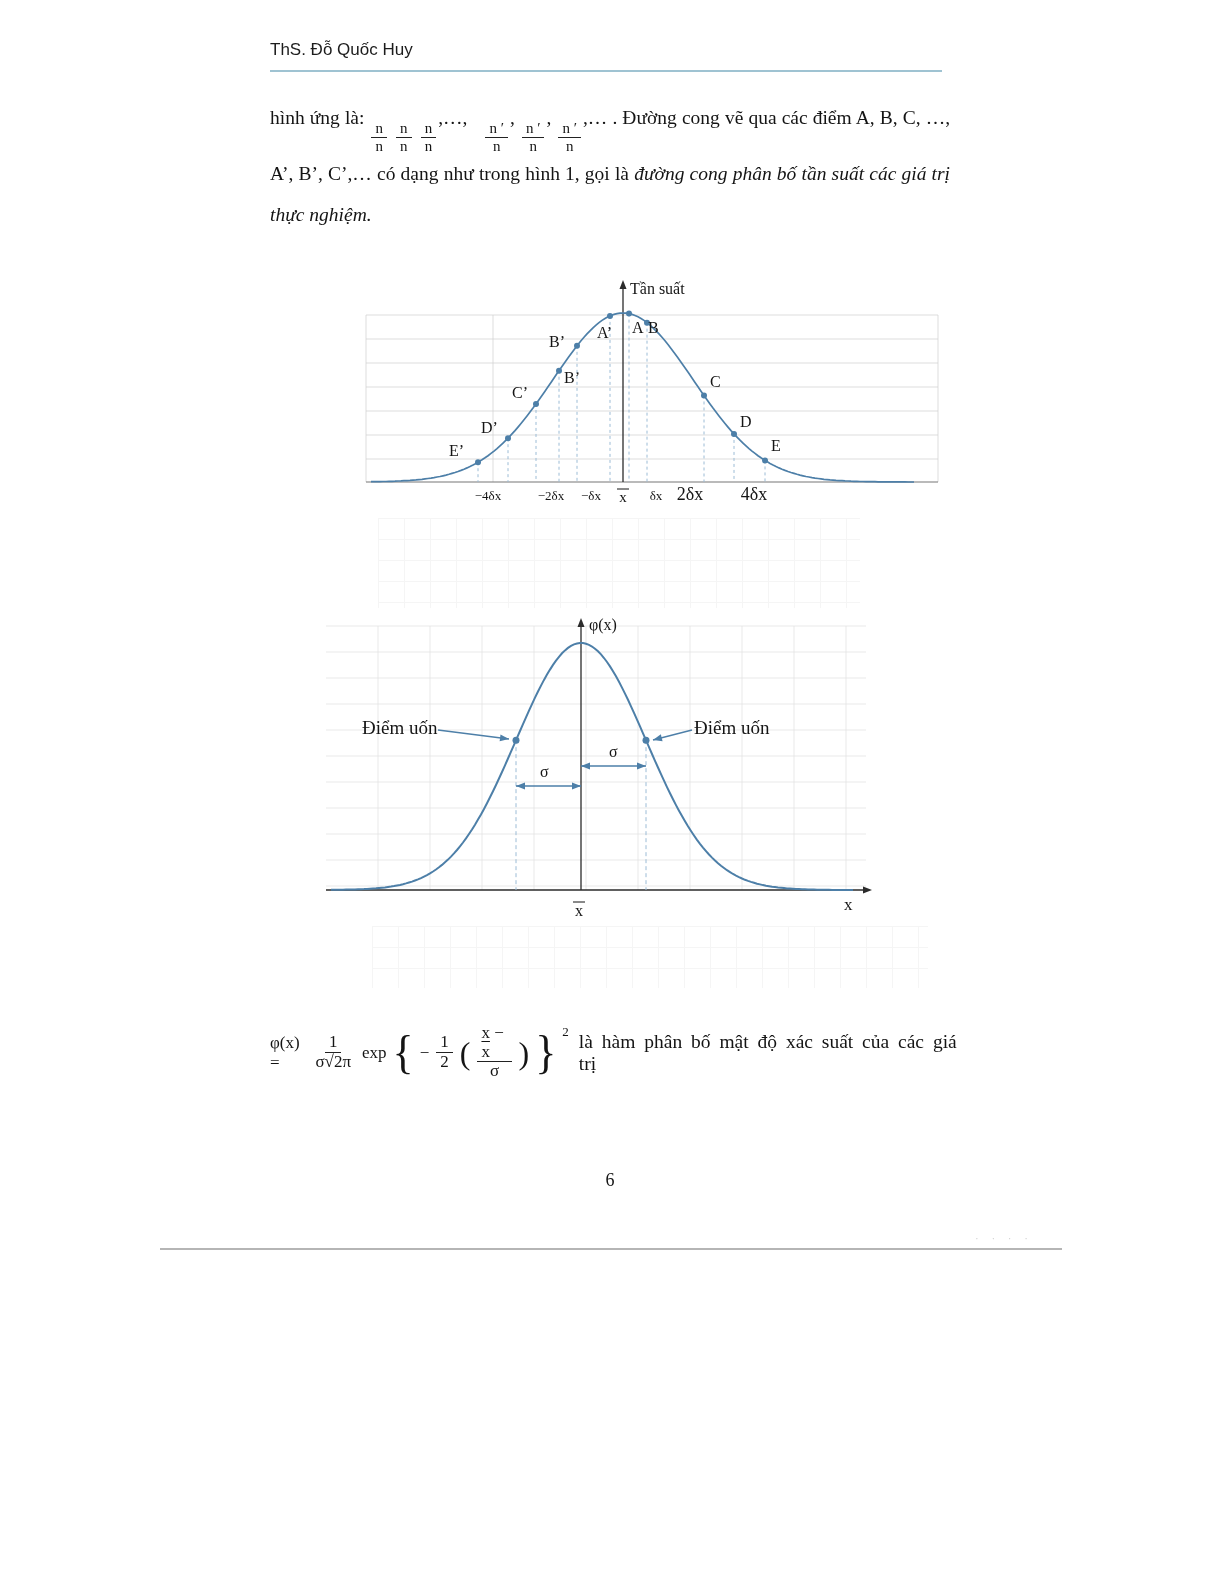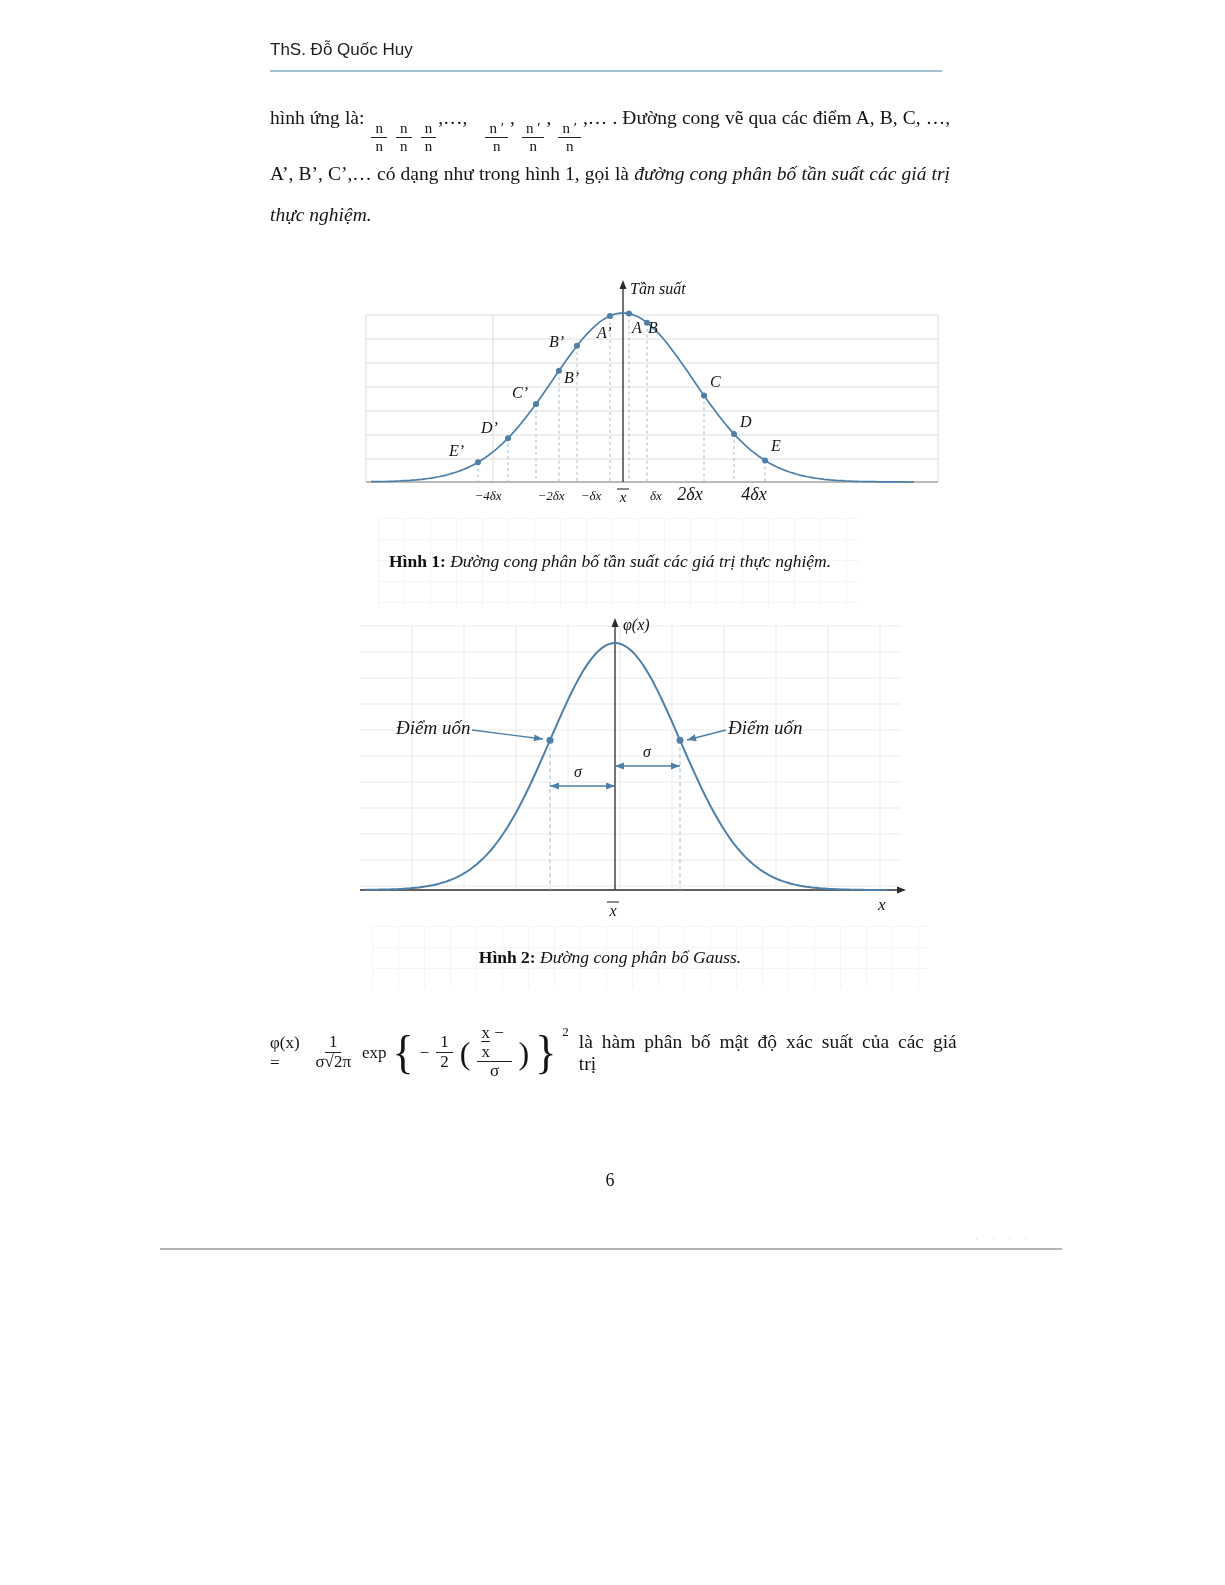--- a/index.html
+++ b/index.html
@@ -16,23 +16,23 @@
   .p3{left:270px;top:1118px;width:700px;white-space:nowrap;}
   .it{font-style:italic;}
   .blue{color:#1f4e79;}
   
   .frac{display:inline-flex;flex-direction:column;align-items:center;vertical-align:-9px;
         line-height:1.1;font-size:15px;margin:0 2px;}
   .frac .fnum{padding:0 4px;border-bottom:1px solid #222;}
   .frac .fden{padding:0 4px;}
   #fracs2{margin-left:16px;}
   
-  .figbox{position:absolute;font-style:italic;}
+  .figbox{position:absolute;}
   .fig1{left:363px;top:270px;width:578px;height:250px;}
-  .fig2{left:360px;top:610px;width:550px;height:322px;}
+  .fig2{left:326px;top:610px;width:550px;height:322px;}
   .figbox svg{display:block;width:100%;height:100%;}
   .caption{position:absolute;left:270px;width:680px;text-align:center;font-size:17.5px;color:#111;}
   .cap1{top:551px;}
   .cap2{top:947px;}
   .caption b{font-weight:bold;}
   .caption .it{font-style:italic;}
   
   .grid-strip{position:absolute;opacity:.45;
      background-image:linear-gradient(#e9e9e9 1px,transparent 1px),
                       linear-gradient(90deg,#e9e9e9 1px,transparent 1px);
@@ -140,23 +140,20 @@
         <line x1="254" y1="219" x2="266" y2="219" stroke="#151515" stroke-width="1"></line>
         <text x="260" y="232" font-size="15" text-anchor="middle" font-family="Liberation Serif,serif" fill="#151515">x</text>
         <text x="293" y="230" font-size="13" text-anchor="middle" font-family="Liberation Serif,serif" fill="#151515">δx</text>
         <text x="327" y="230" font-size="18" text-anchor="middle" font-family="Liberation Serif,serif" fill="#151515">2δx</text>
         <text x="391" y="230" font-size="18" text-anchor="middle" font-family="Liberation Serif,serif" fill="#151515">4δx</text>
       </svg>
   </div>
 
   <div class="grid-strip strip1"></div>
 
-  <div class="caption cap1">
-    <b>Hình 1:</b><span class="it"> Đường cong phân bố tần suất các giá trị thực nghiệm.</span>
-  </div>
 
   <div class="figbox fig2">
     <svg id="fig2-svg" viewBox="0 0 550 322">
         <line x1="0" y1="16" x2="540" y2="16" stroke="#e0e0e0" stroke-width="0.7"></line>
         <line x1="0" y1="42" x2="540" y2="42" stroke="#e0e0e0" stroke-width="0.7"></line>
         <line x1="0" y1="68" x2="540" y2="68" stroke="#e0e0e0" stroke-width="0.7"></line>
         <line x1="0" y1="94" x2="540" y2="94" stroke="#e0e0e0" stroke-width="0.7"></line>
         <line x1="0" y1="120" x2="540" y2="120" stroke="#e0e0e0" stroke-width="0.7"></line>
         <line x1="0" y1="146" x2="540" y2="146" stroke="#e0e0e0" stroke-width="0.7"></line>
         <line x1="0" y1="172" x2="540" y2="172" stroke="#e0e0e0" stroke-width="0.7"></line>
@@ -199,23 +196,20 @@
         <line x1="112" y1="120" x2="183" y2="129" stroke="#4d7fa8" stroke-width="1.3"></line>
         <polygon points="183,129 173.6313072759289,131.34042659400734 174.5115871291973,124.39599664044529" fill="#4d7fa8"></polygon>
         <text x="368" y="124" font-size="19" text-anchor="start" font-family="Liberation Serif,serif" fill="#151515">Điểm uốn</text>
         <line x1="366" y1="120" x2="327" y2="130" stroke="#4d7fa8" stroke-width="1.3"></line>
         <polygon points="327,130 334.8486610684594,124.37429831643651 336.5872885203334,131.15494537874483" fill="#4d7fa8"></polygon>
       </svg>
   </div>
 
   <div class="grid-strip strip2"></div>
 
-  <div class="caption cap2">
-    <b>Hình 2:</b><span class="it"> Đường cong phân bố Gauss.</span>
-  </div>
 
 
   <div class="formula-row">
     <span class="formula">
       <span>φ(x) =</span>
       <span class="frac">
           <span class="fnum">1</span>
           <span class="fden">σ√2π</span>
         </span>
       <span>exp</span>

